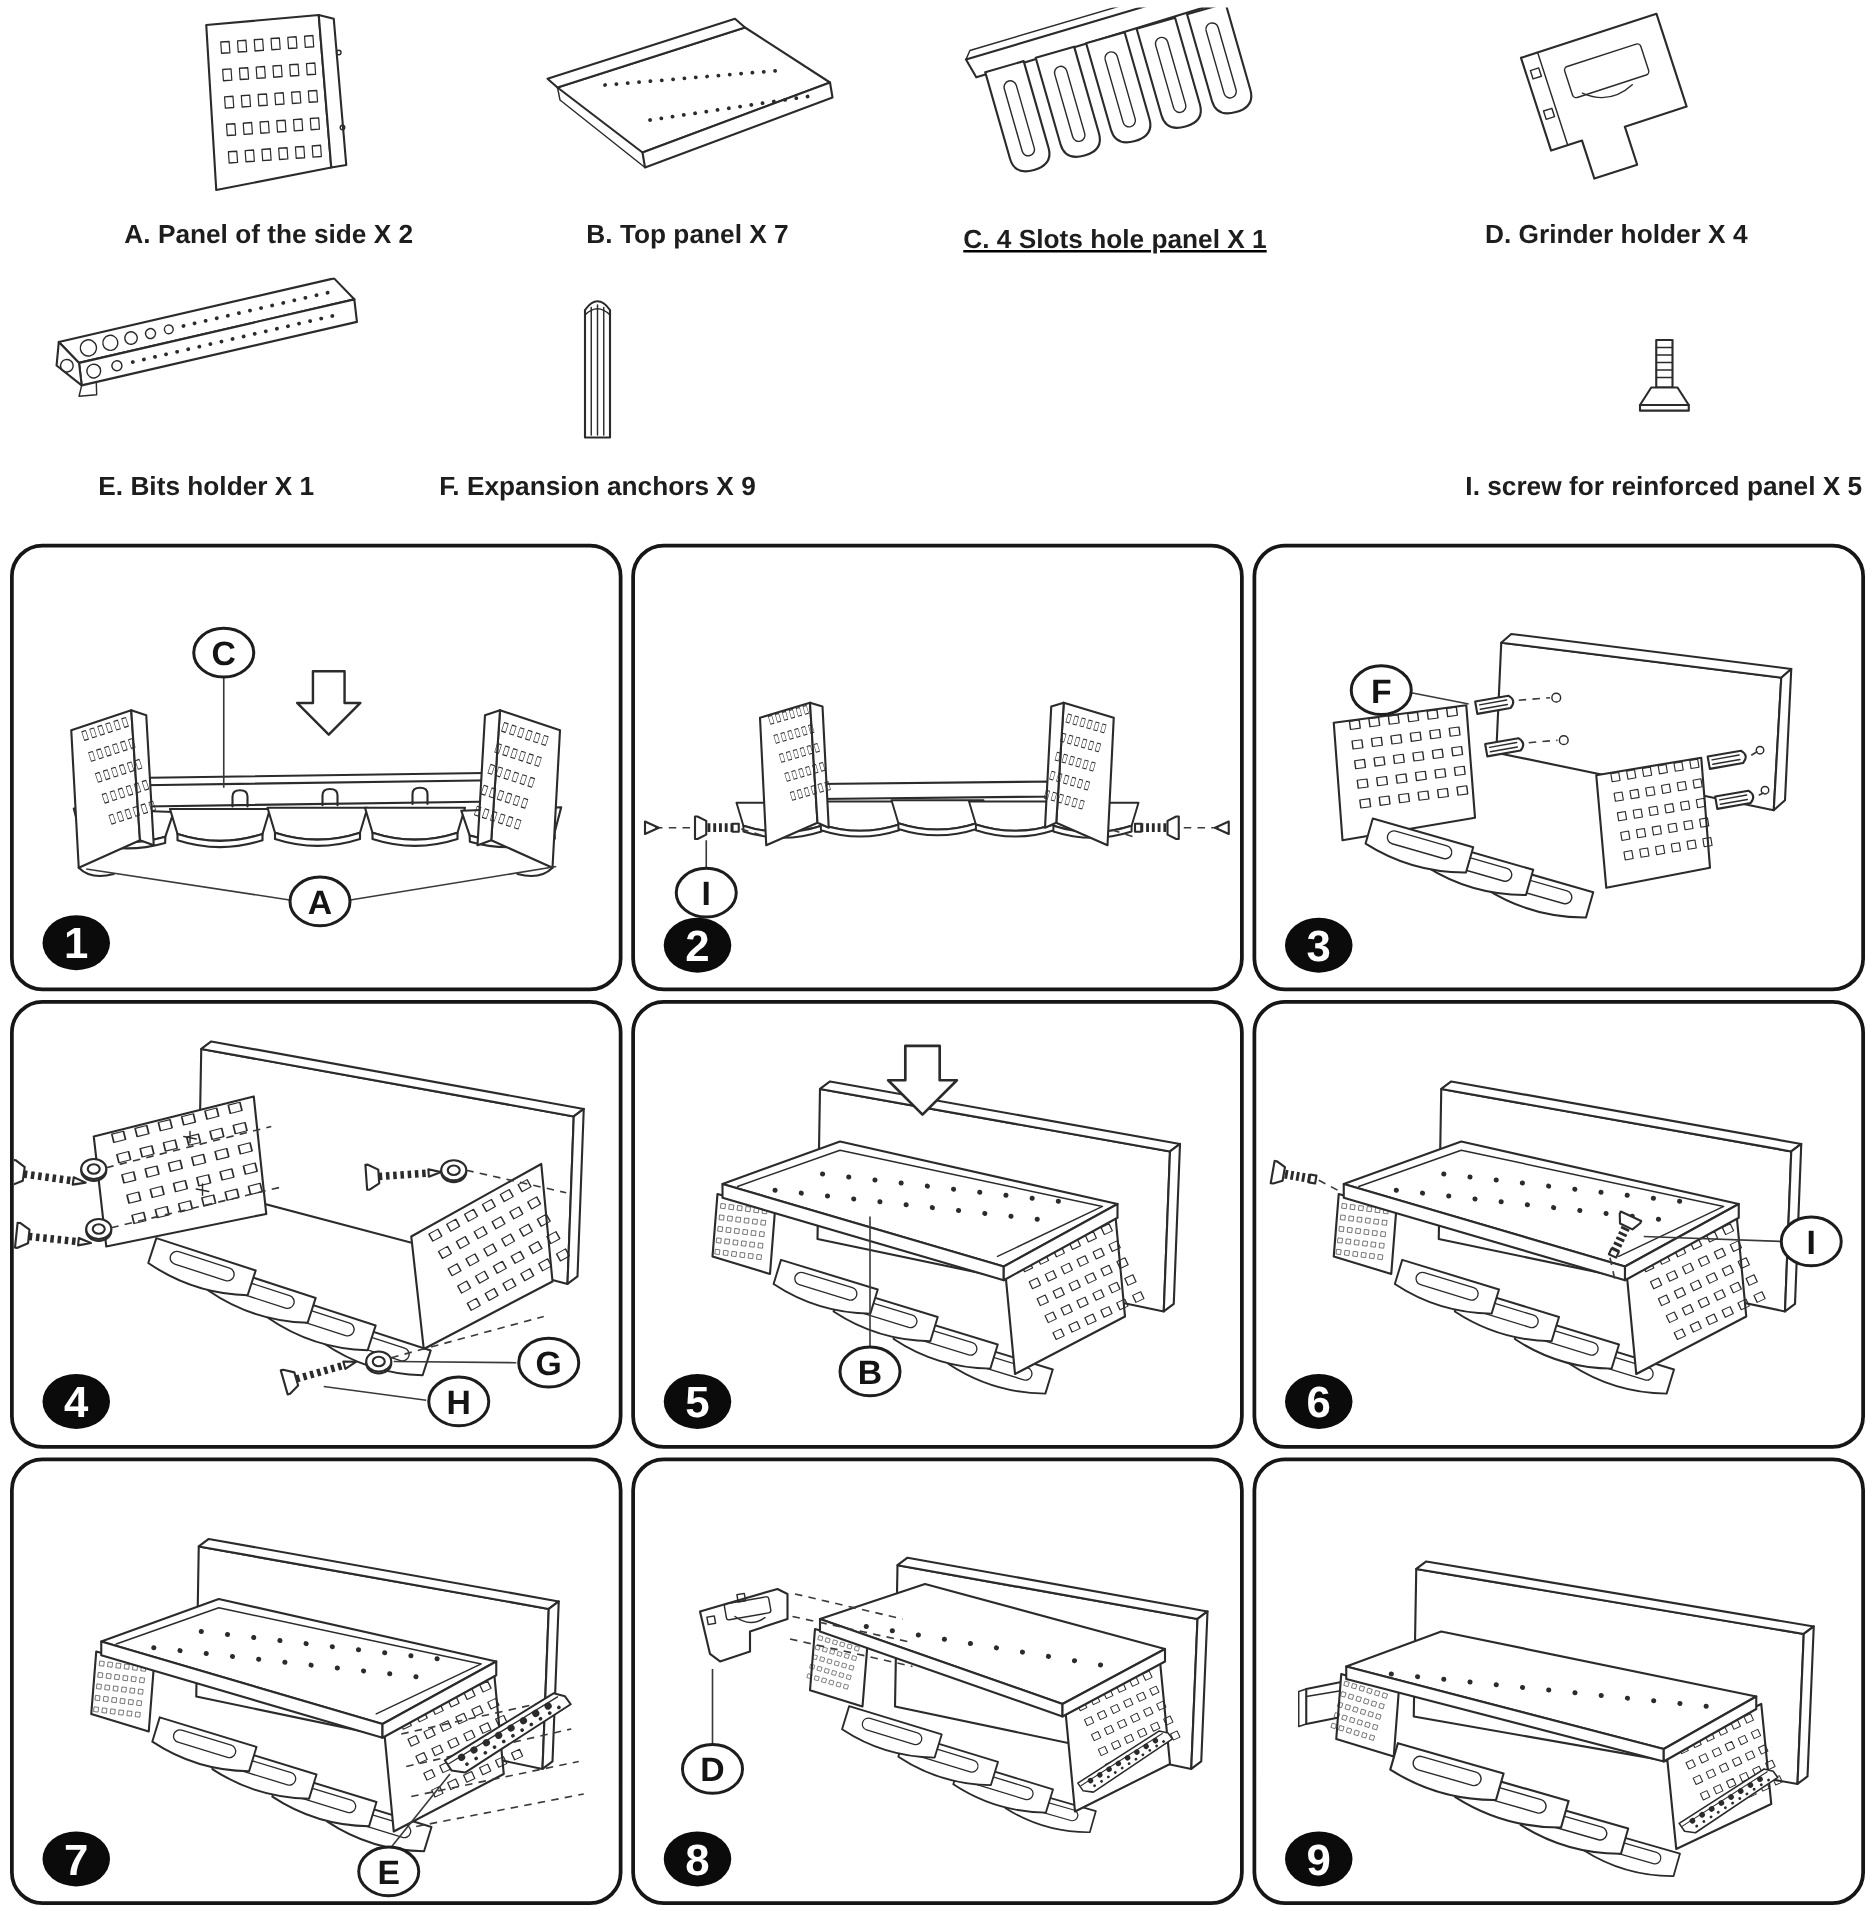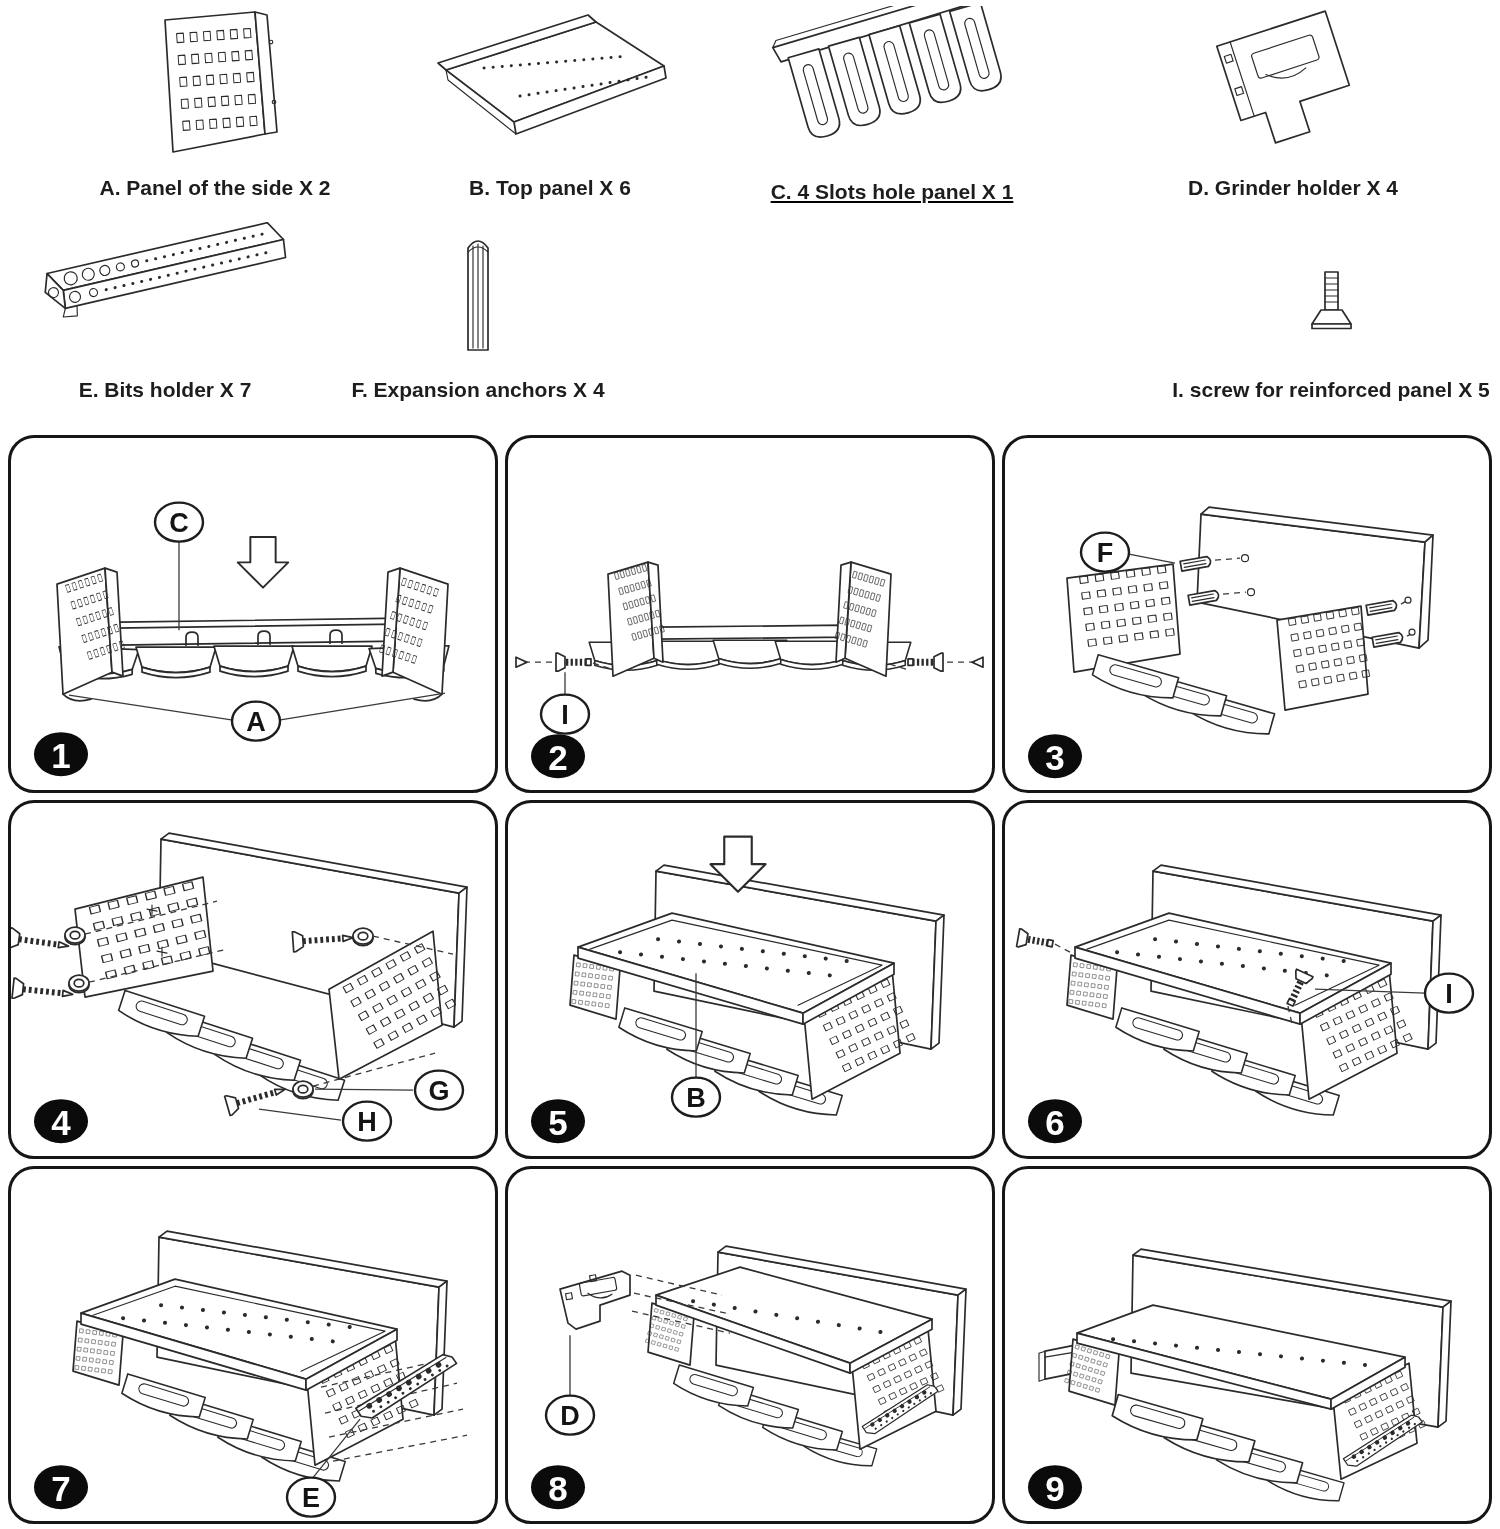--- a/index.html
+++ b/index.html
@@ -105,21 +105,21 @@
 
     <figure class="part" style="left:410px;top:6px;width:280px;">
       <svg width="280" height="164" viewBox="0 0 280 164">
         <path class="lw" d="M36 64 L186 16 L254 60 L104 116 Z"></path>
         <path class="lw" d="M36 64 L28 57 L178 9 L186 16 Z"></path>
         <path class="lw" d="M104 116 L254 60 L256 72 L106 128 Z"></path>
         <path class="ln thin" d="M36 64 L38 74 L106 128"></path>
         <line class="dotS" x1="74" y1="62" x2="218" y2="50"></line>
         <line class="dotS" x1="110" y1="90" x2="244" y2="70"></line>
       </svg>
-      <figcaption>B. Top panel X 6</figcaption>
+      <figcaption>B. Top panel X 7</figcaption>
     </figure>
 
     <figure class="part" style="left:742px;top:6px;width:300px;text-decoration:underline;">
       <svg width="300" height="168" viewBox="0 0 300 168">
         <g transform="translate(36,38) rotate(-16)">
           <path class="lw" d="M-6 2 L212 0 L216 14 L-2 18 Z"></path>
           <path class="ln thin" d="M-6 2 L-1 -4 L217 -6 L212 0"></path>
           <use href="#cfinger" transform="translate(22,16)"></use>
           <use href="#cfinger" transform="translate(64,16)"></use>
           <use href="#cfinger" transform="translate(106,16)"></use>
@@ -156,32 +156,32 @@
           <circle class="ln thin" cx="57" cy="28" r="5"></circle>
           <circle class="ln thin" cx="73" cy="28" r="4"></circle>
           <circle class="ln thin" cx="88" cy="28" r="3.5"></circle>
           <line class="dotS" x1="100" y1="28" x2="220" y2="28"></line>
           <circle class="ln thin" cx="22" cy="47" r="5.5"></circle>
           <circle class="ln thin" cx="41" cy="47" r="4"></circle>
           <line class="dotS" x1="54" y1="47" x2="226" y2="47"></line>
           <path class="ln thin" d="M10 56 L6 64 L20 66 L22 56"></path>
         </g>
       </svg>
-      <figcaption>E. Bits holder X 7</figcaption>
+      <figcaption>E. Bits holder X 1</figcaption>
     </figure>
 
     <figure class="part" style="left:348px;top:222px;width:260px;">
       <svg width="120" height="150" viewBox="0 0 120 150">
         <path class="lw" d="M50 26 Q60 12 70 26 L70 128 L50 128 Z"></path>
         <path class="ln thin" d="M50 30 Q60 20 70 30"></path>
         <line class="ln thin" x1="55" y1="24" x2="55" y2="126"></line>
         <line class="ln thin" x1="60" y1="22" x2="60" y2="126"></line>
         <line class="ln thin" x1="65" y1="24" x2="65" y2="126"></line>
       </svg>
-      <figcaption>F. Expansion anchors X 4</figcaption>
+      <figcaption>F. Expansion anchors X 9</figcaption>
     </figure>
 
 
 
     <figure class="part" style="left:1171px;top:222px;width:320px;">
       <svg width="140" height="150" viewBox="0 0 140 150">
         <rect class="lw" x="64" y="50" width="13" height="38"></rect>
         <path class="ln thin" d="M64 56 L77 56 M64 62 L77 62 M64 68 L77 68 M64 74 L77 74 M64 80 L77 80"></path>
         <path class="lw" d="M60 88 L81 88 L90 102 L51 102 Z"></path>
         <rect class="lw" x="51" y="102" width="39" height="4.5"></rect>

